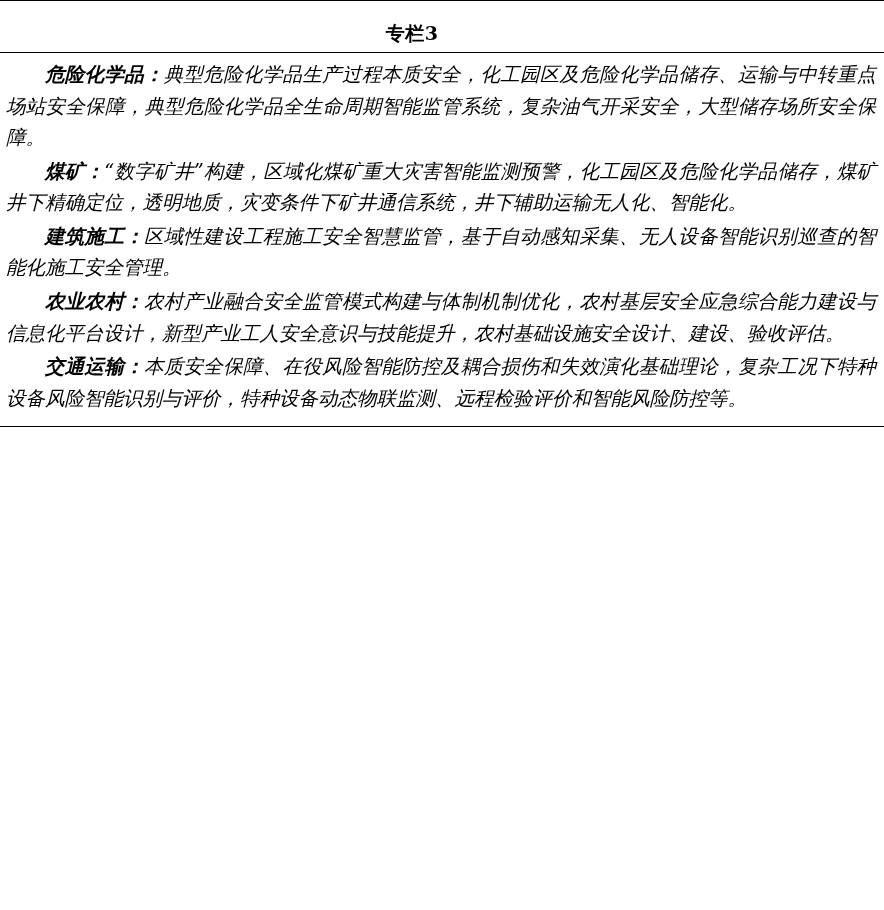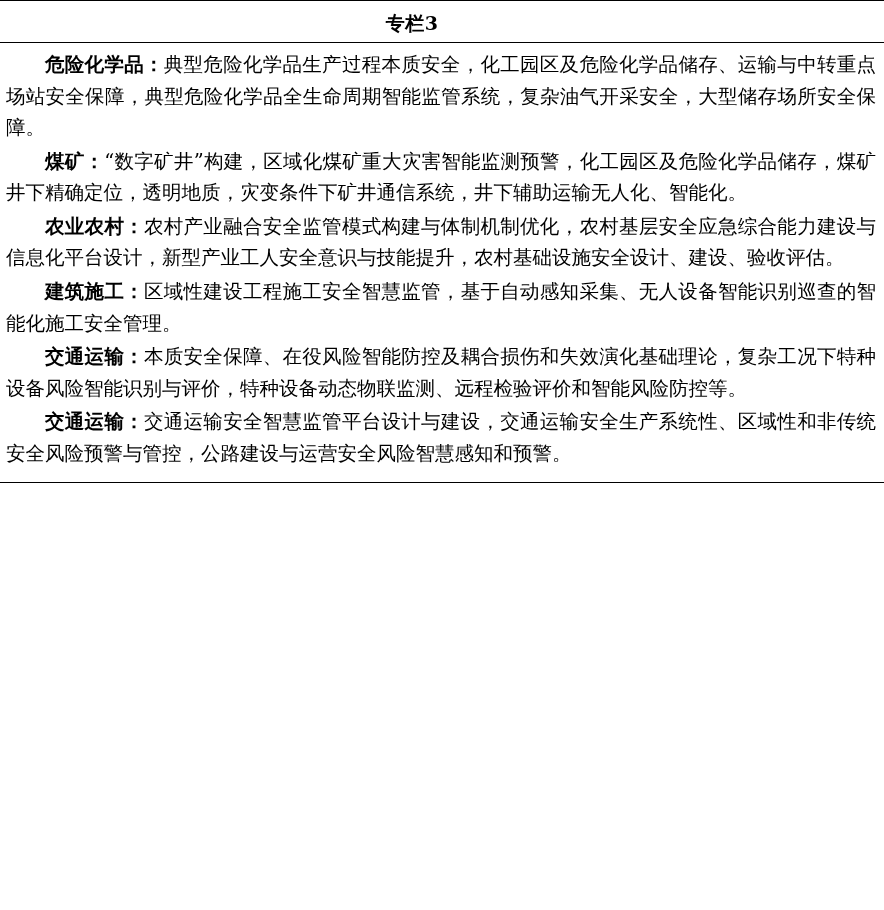--- a/index.html
+++ b/index.html
@@ -19,37 +19,38 @@
     border: 1px solid #000000;
     border-left: none;
     border-right: none;
     padding: 0;
   }
   .header-row {
     display: flex;
     align-items: center;
     justify-content: center;
     border-bottom: 1px solid #000000;
-    padding: 10px 0 5px 0;
+    padding: 20px 0 5px 0;
     font-size: 19px;
     font-weight: bold;
     letter-spacing: 0.5px;
   }
   .header-label {
     font-weight: bold;
   }
   .header-gap {
     display: inline-block;
     width: 60px;
   }
   .header-title {
     font-weight: bold;
   }
   .body-area {
     padding: 6px 8px 10px 6px;
+    font-style: italic;
   }
   p.para {
     margin: 0 0 2px 0;
     text-indent: 2em;
     font-size: 19.5px;
     line-height: 1.62;
     text-align: justify;
     text-justify: inter-ideograph;
     word-break: break-all;
   }
@@ -72,30 +73,27 @@
     <p class="para">
       <span class="term">危险化学品：</span><span>典型危险化学品生产过程本质安全，化工园区及危险化学品储存、运输与中转重点场站安全保障，典型危险化学品全生命周期智能监管系统，复杂油气开采安全，大型储存场所安全保障。</span>
     </p>
 
     <p class="para">
       <span class="term">煤矿：</span><span>“数字矿井”构建，区域化煤矿重大灾害智能监测预警，化工园区及危险化学品储存，煤矿井下精确定位，透明地质，灾变条件下矿井通信系统，井下辅助运输无人化、智能化。</span>
     </p>
 
 
     <p class="para">
-      <span class="term">农业农村：</span><span>农村产业融合安全监管模式构建与体制机制优化，农村基层安全应急综合能力建设与信息化平台设计，新型产业工人安全意识与技能提升，农村基础设施安全设计、建设、验收评估。</span>
+      <span class="term">建筑施工：</span><span>区域性建设工程施工安全智慧监管，基于自动感知采集、无人设备智能识别巡查的智能化施工安全管理。</span>
     </p>
 
     <p class="para">
-      <span class="term">建筑施工：</span><span>区域性建设工程施工安全智慧监管，基于自动感知采集、无人设备智能识别巡查的智能化施工安全管理。</span>
+      <span class="term">农业农村：</span><span>农村产业融合安全监管模式构建与体制机制优化，农村基层安全应急综合能力建设与信息化平台设计，新型产业工人安全意识与技能提升，农村基础设施安全设计、建设、验收评估。</span>
     </p>
 
     <p class="para">
       <span class="term">交通运输：</span><span>本质安全保障、在役风险智能防控及耦合损伤和失效演化基础理论，复杂工况下特种设备风险智能识别与评价，特种设备动态物联监测、远程检验评价和智能风险防控等。</span>
     </p>
 
-    <p class="para">
-      <span class="term">交通运输：</span><span>交通运输安全智慧监管平台设计与建设，交通运输安全生产系统性、区域性和非传统安全风险预警与管控，公路建设与运营安全风险智慧感知和预警。</span>
-    </p>
 
 
   </div>
 </div>
 
 </body></html>

